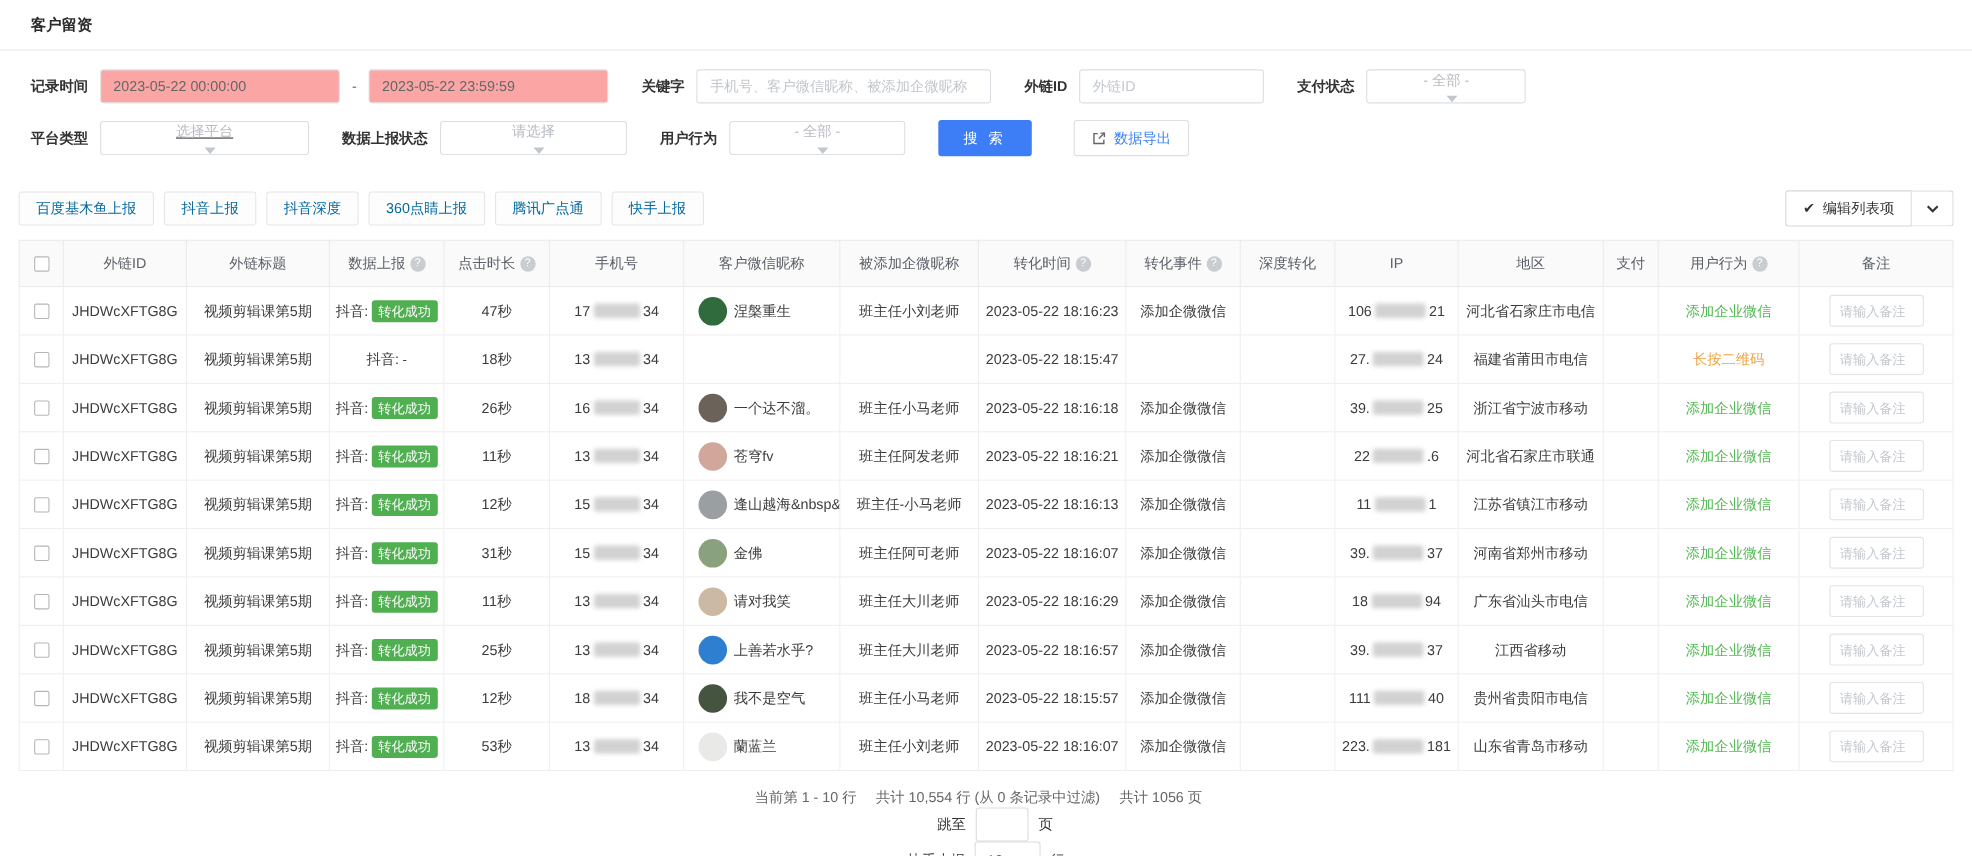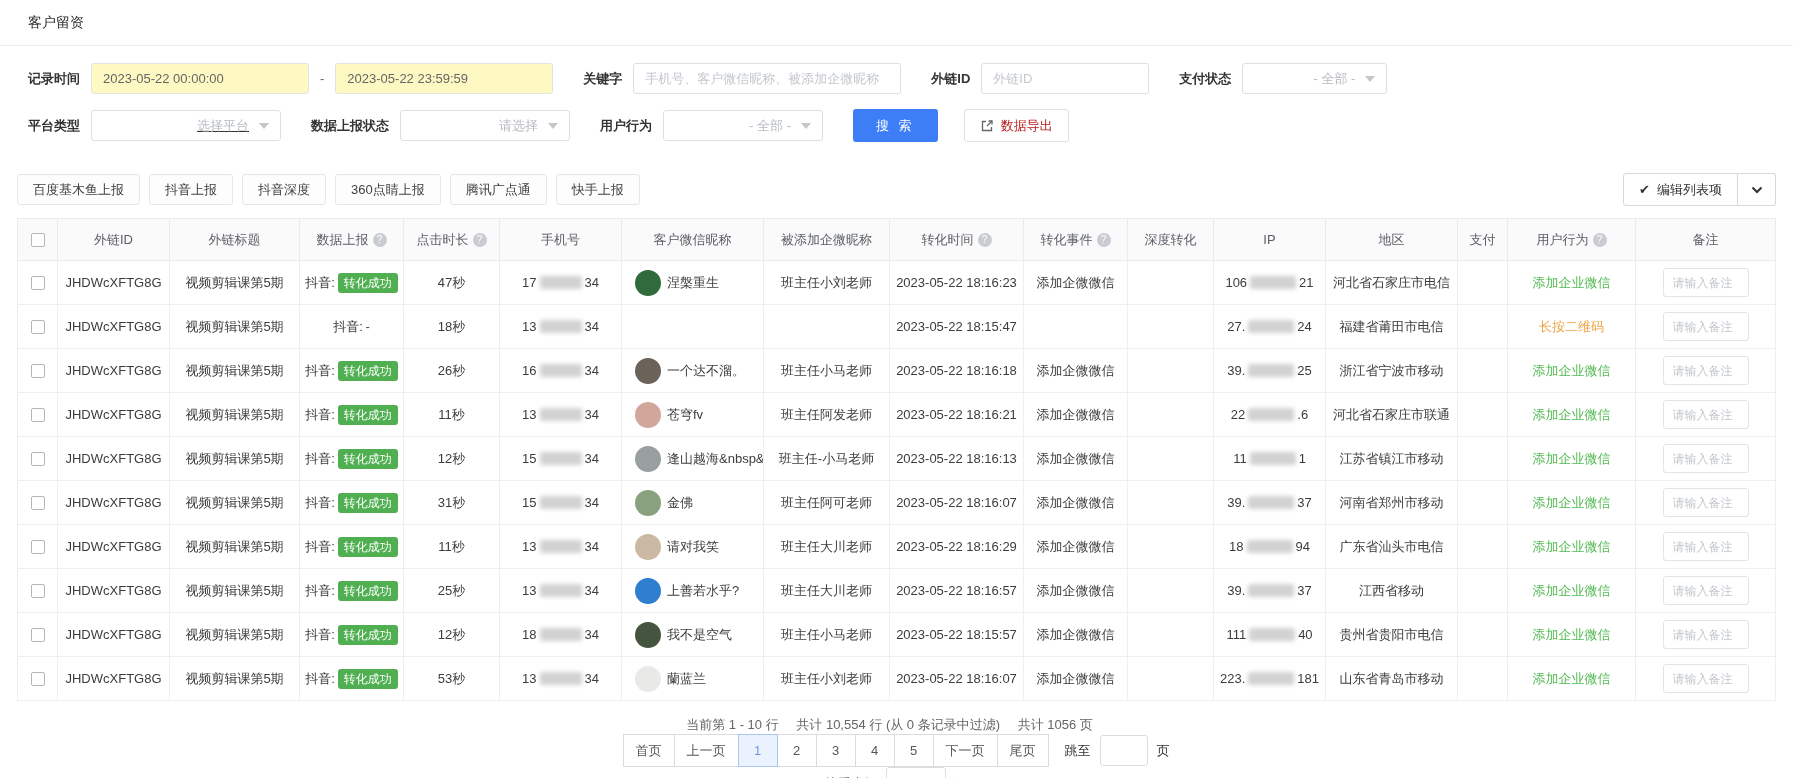--- a/index.html
+++ b/index.html
@@ -5,46 +5,46 @@
   * { box-sizing: border-box; }
   html,body { margin:0; padding:0; }
   body {
     width:1793px; height:778px; overflow:hidden;
     background:#fff; color:#333;
     font-family:"Liberation Sans","DejaVu Sans",sans-serif;
     font-size:13px;
   }
   
   .topbar { height:46px; display:flex; align-items:center; padding:0 28px; border-bottom:1px solid #ececec; }
-  .page-title { font-size:14px; font-weight:normal; color:#2b2b2b; }
+  .page-title { font-size:14px; font-weight:bold; color:#2b2b2b; }
 
   
   .filters { padding:17px 28px 0; }
   .filter-row { display:flex; align-items:center; margin-bottom:15px; }
   .f-item { display:flex; align-items:center; margin-right:30px; }
   .f-label { font-weight:bold; color:#333; margin-right:11px; white-space:nowrap; }
   input { font-family:inherit; font-size:13px; outline:none; }
   input::placeholder { color:#c3c7cc; }
-  .date-input { width:218px; height:31px; background:#fef9c3; border:1px solid #e2e2e2; border-radius:3px; padding:0 11px; color:#666; }
+  .date-input { width:218px; height:31px; background:#fca5a5; border:1px solid #e2e2e2; border-radius:3px; padding:0 11px; color:#666; }
   .dash { margin:0 11px; color:#666; }
   .text-input { height:31px; background:#fff; border:1px solid #dcdfe3; border-radius:3px; padding:0 11px; color:#333; }
   .keyword-input { width:268px; }
   .linkid-input { width:168px; }
-  .select { display:flex; align-items:center; justify-content:flex-end; height:31px; border:1px solid #dcdfe3; border-radius:3px; padding:0 11px; background:#fff; cursor:pointer; }
+  .select { display:flex; align-items:center; justify-content:space-between; height:31px; border:1px solid #dcdfe3; border-radius:3px; padding:0 11px; background:#fff; cursor:pointer;flex-direction:column; }
   .sel-text { color:#b6bac0; }
   .arrow-down { width:0; height:0; border-left:5px solid transparent; border-right:5px solid transparent; border-top:6px solid #c3c7cc; margin-left:10px; }
   .sel-pay { width:145px; } .sel-platform { width:190px;text-decoration:underline; } .sel-report { width:170px; } .sel-behavior { width:160px; }
   .btn-search { background:#3d7ef7; color:#fff; border:none; border-radius:3px; height:33px; padding:0 23px; font-size:13px; cursor:pointer; margin-right:26px; letter-spacing:3px; }
-  .btn-export { display:flex; align-items:center; gap:7px; background:#fff; border:1px solid #dcdfe3; border-radius:3px; height:33px; padding:0 15px; color:#b91c1c; font-size:13px; cursor:pointer; }
+  .btn-export { display:flex; align-items:center; gap:7px; background:#fff; border:1px solid #dcdfe3; border-radius:3px; height:33px; padding:0 15px; color:#3b82f6; font-size:13px; cursor:pointer;margin-left:12px; }
   .btn-export svg { display:block; }
 
   
   .panel { padding:2px 17px 0; }
   .tabs-row { display:flex; align-items:center; margin:14px 0 12px; }
-  .tab-btn { border:1px solid #e6e6e6; background:#fdfdfd; color:#404040; height:31px; padding:0 15px; border-radius:3px; margin-right:9px; font-size:13px; cursor:pointer; }
+  .tab-btn { border:1px solid #e6e6e6; background:#fdfdfd; color:#0369a1; height:31px; padding:0 15px; border-radius:3px; margin-right:9px; font-size:13px; cursor:pointer; }
   .tabs-spacer { flex:1; }
   .btn-editcols { display:flex; align-items:center; gap:7px; border:1px solid #d8d8d8; background:#fff; height:33px; padding:0 15px; border-radius:3px 0 0 3px; color:#333; font-size:13px; cursor:pointer; }
   .check-glyph { font-size:13px; color:#333; }
   .btn-chev { width:38px; height:33px; border:1px solid #d8d8d8; border-left:none; background:#fff; border-radius:0 3px 3px 0; display:flex; align-items:center; justify-content:center; cursor:pointer; }
 
   
   table { width:100%; border-collapse:collapse; table-layout:fixed; }
   .c1{width:40px}.c2{width:112px}.c3{width:130px}.c4{width:104px}.c5{width:96px}.c6{width:122px}.c7{width:142px}.c8{width:126px}.c9{width:134px}.c10{width:104px}.c11{width:86px}.c12{width:112px}.c13{width:132px}.c14{width:50px}.c15{width:128px}
   thead th { background:#fafafa; height:42px; font-weight:normal; color:#5a5e66; border:1px solid #ebebeb; font-size:13px; text-align:center; }
   tbody td { border:1px solid #efefef; height:44px; text-align:center; color:#3c3c3c; overflow:hidden; white-space:nowrap; }
@@ -466,33 +466,20 @@
   </table>
 </div>
 
 <div class="footer">
   <div class="info">
     <span>当前第 1 - 10 行</span>
     <span>共计 10,554 行 (从 0 条记录中过滤)</span>
     <span>共计 1056 页</span>
   </div>
   <div class="pagination">
-    <div class="page-group">
-      <button class="page-btn">首页</button>
-      <button class="page-btn">上一页</button>
-      <span class="page-group">
-          <button class="page-btn active">1</button>
-          <button class="page-btn">2</button>
-          <button class="page-btn">3</button>
-          <button class="page-btn">4</button>
-          <button class="page-btn">5</button>
-        </span>
-      <button class="page-btn">下一页</button>
-      <button class="page-btn">尾页</button>
-    </div>
     <div class="jump">
       <span>跳至</span>
       <input class="jump-input" style="">
       <span>页</span>
     </div>
   </div>
   <div class="page-size">
     <span>快手上报</span>
     <div class="size-select">
       <span>10</span>

